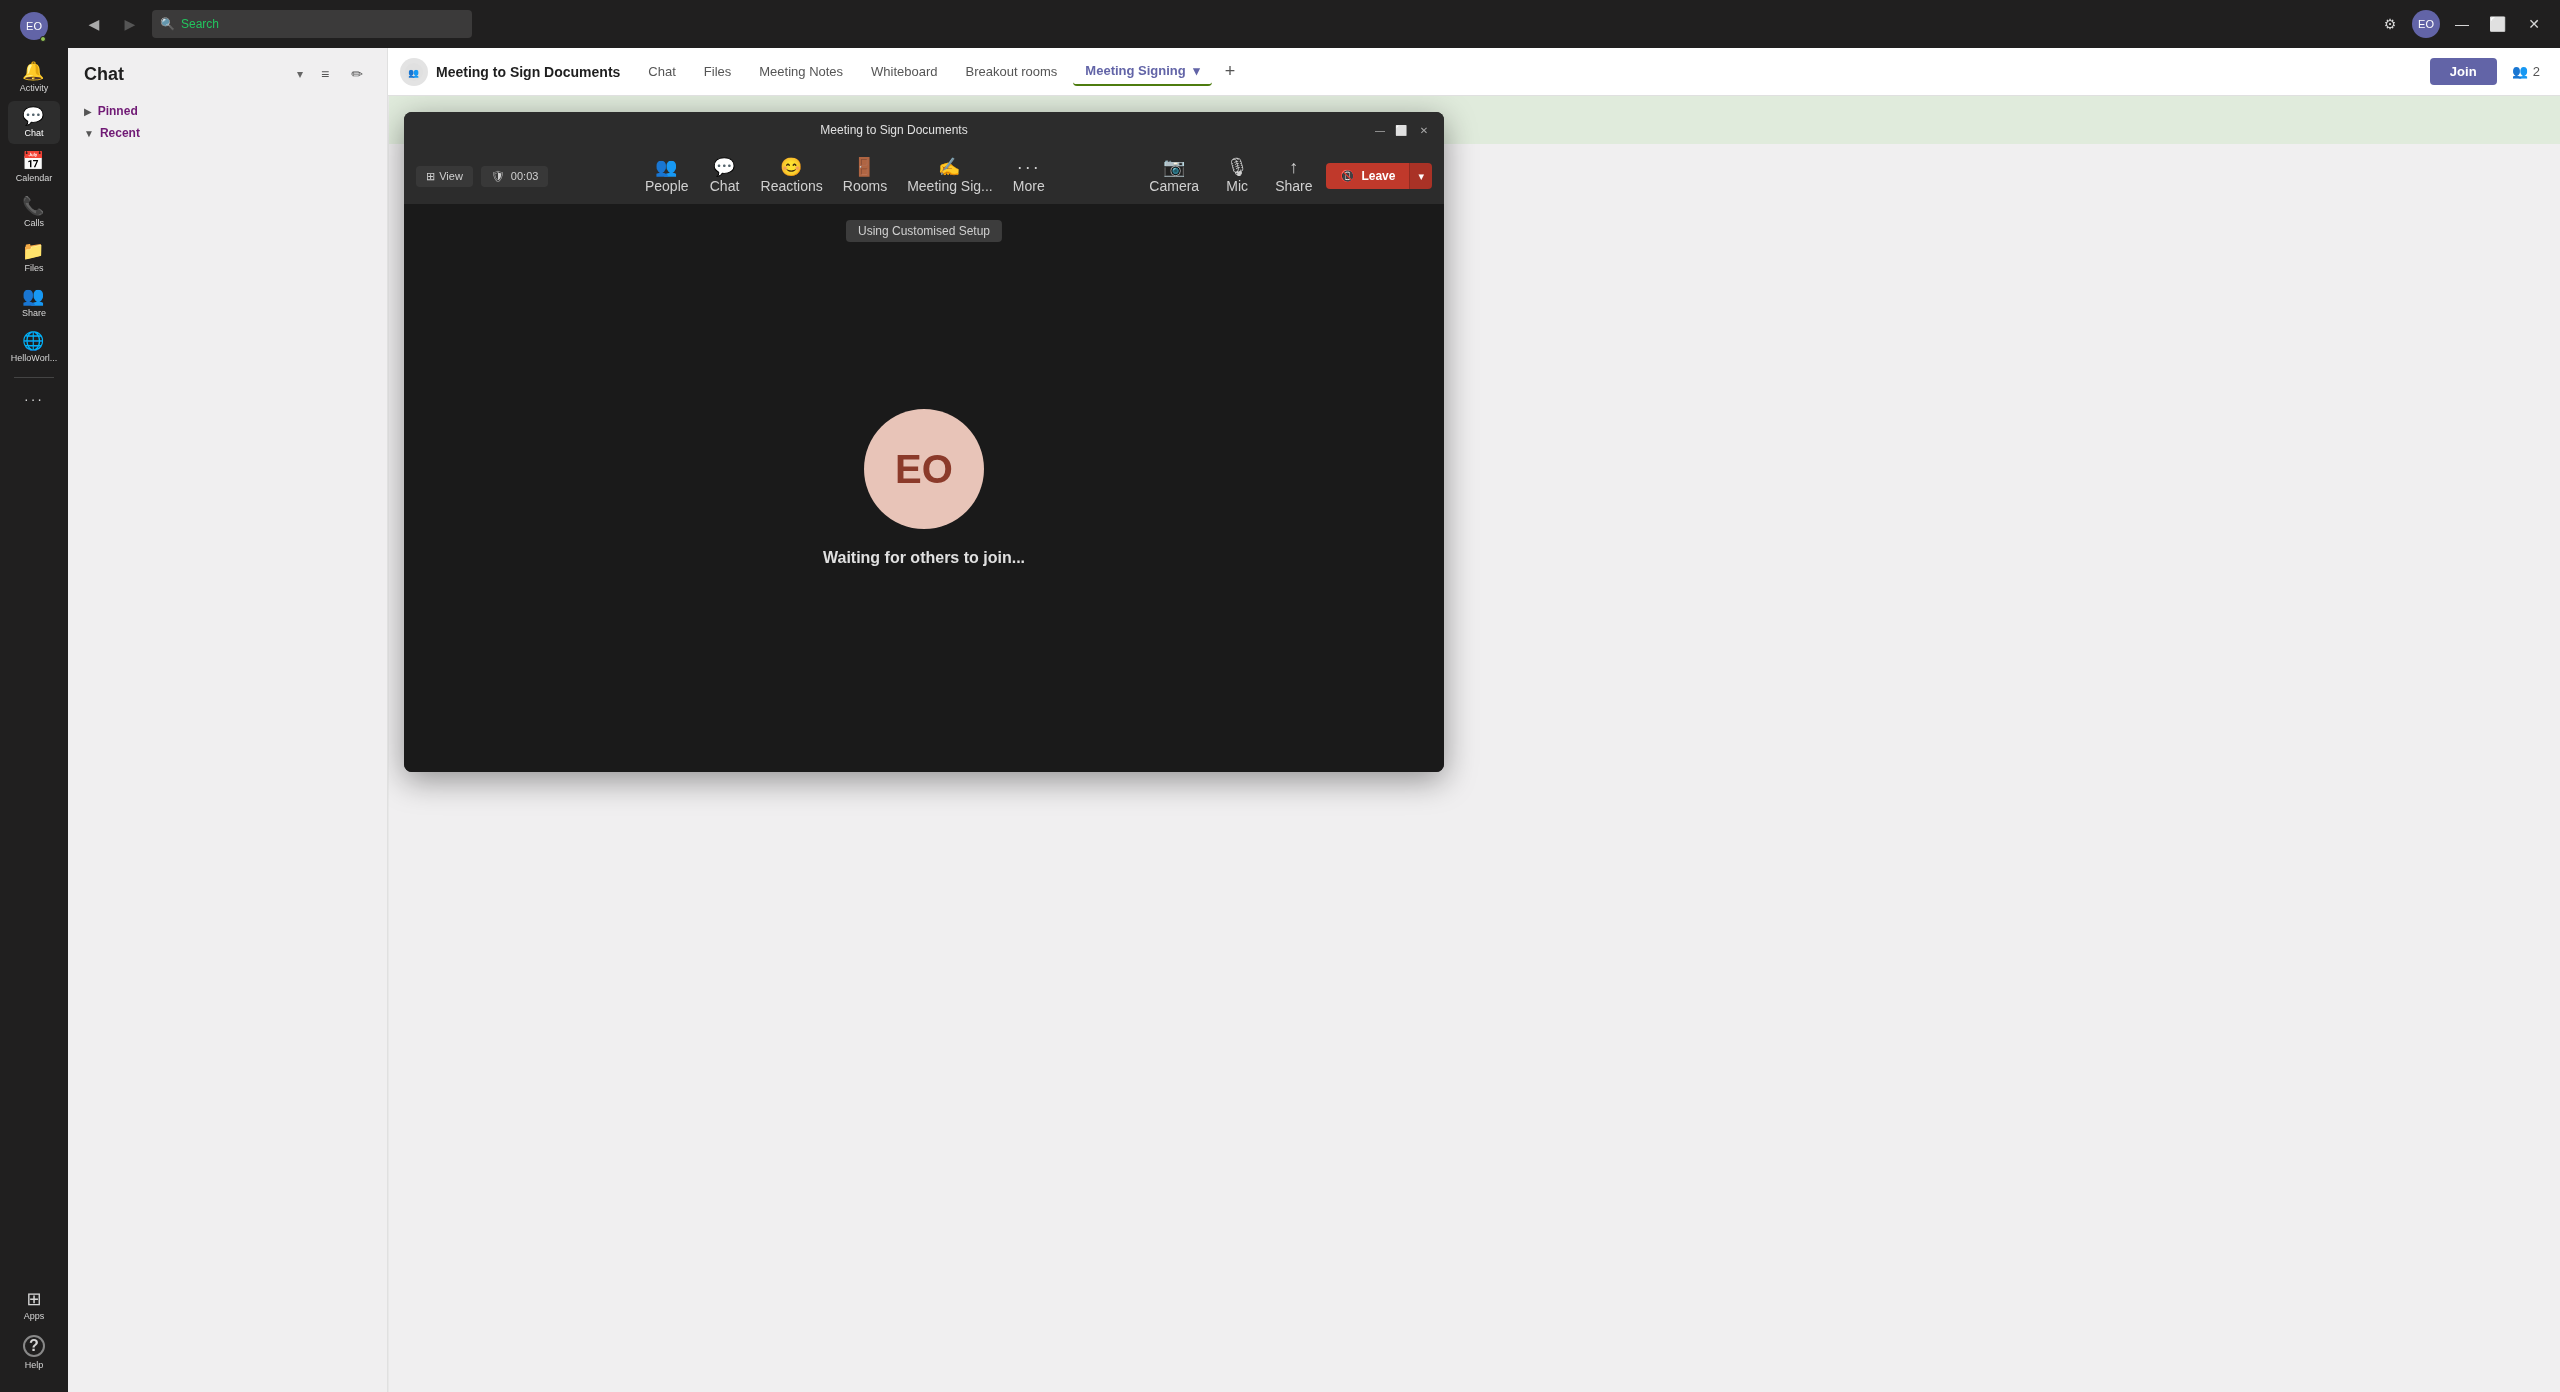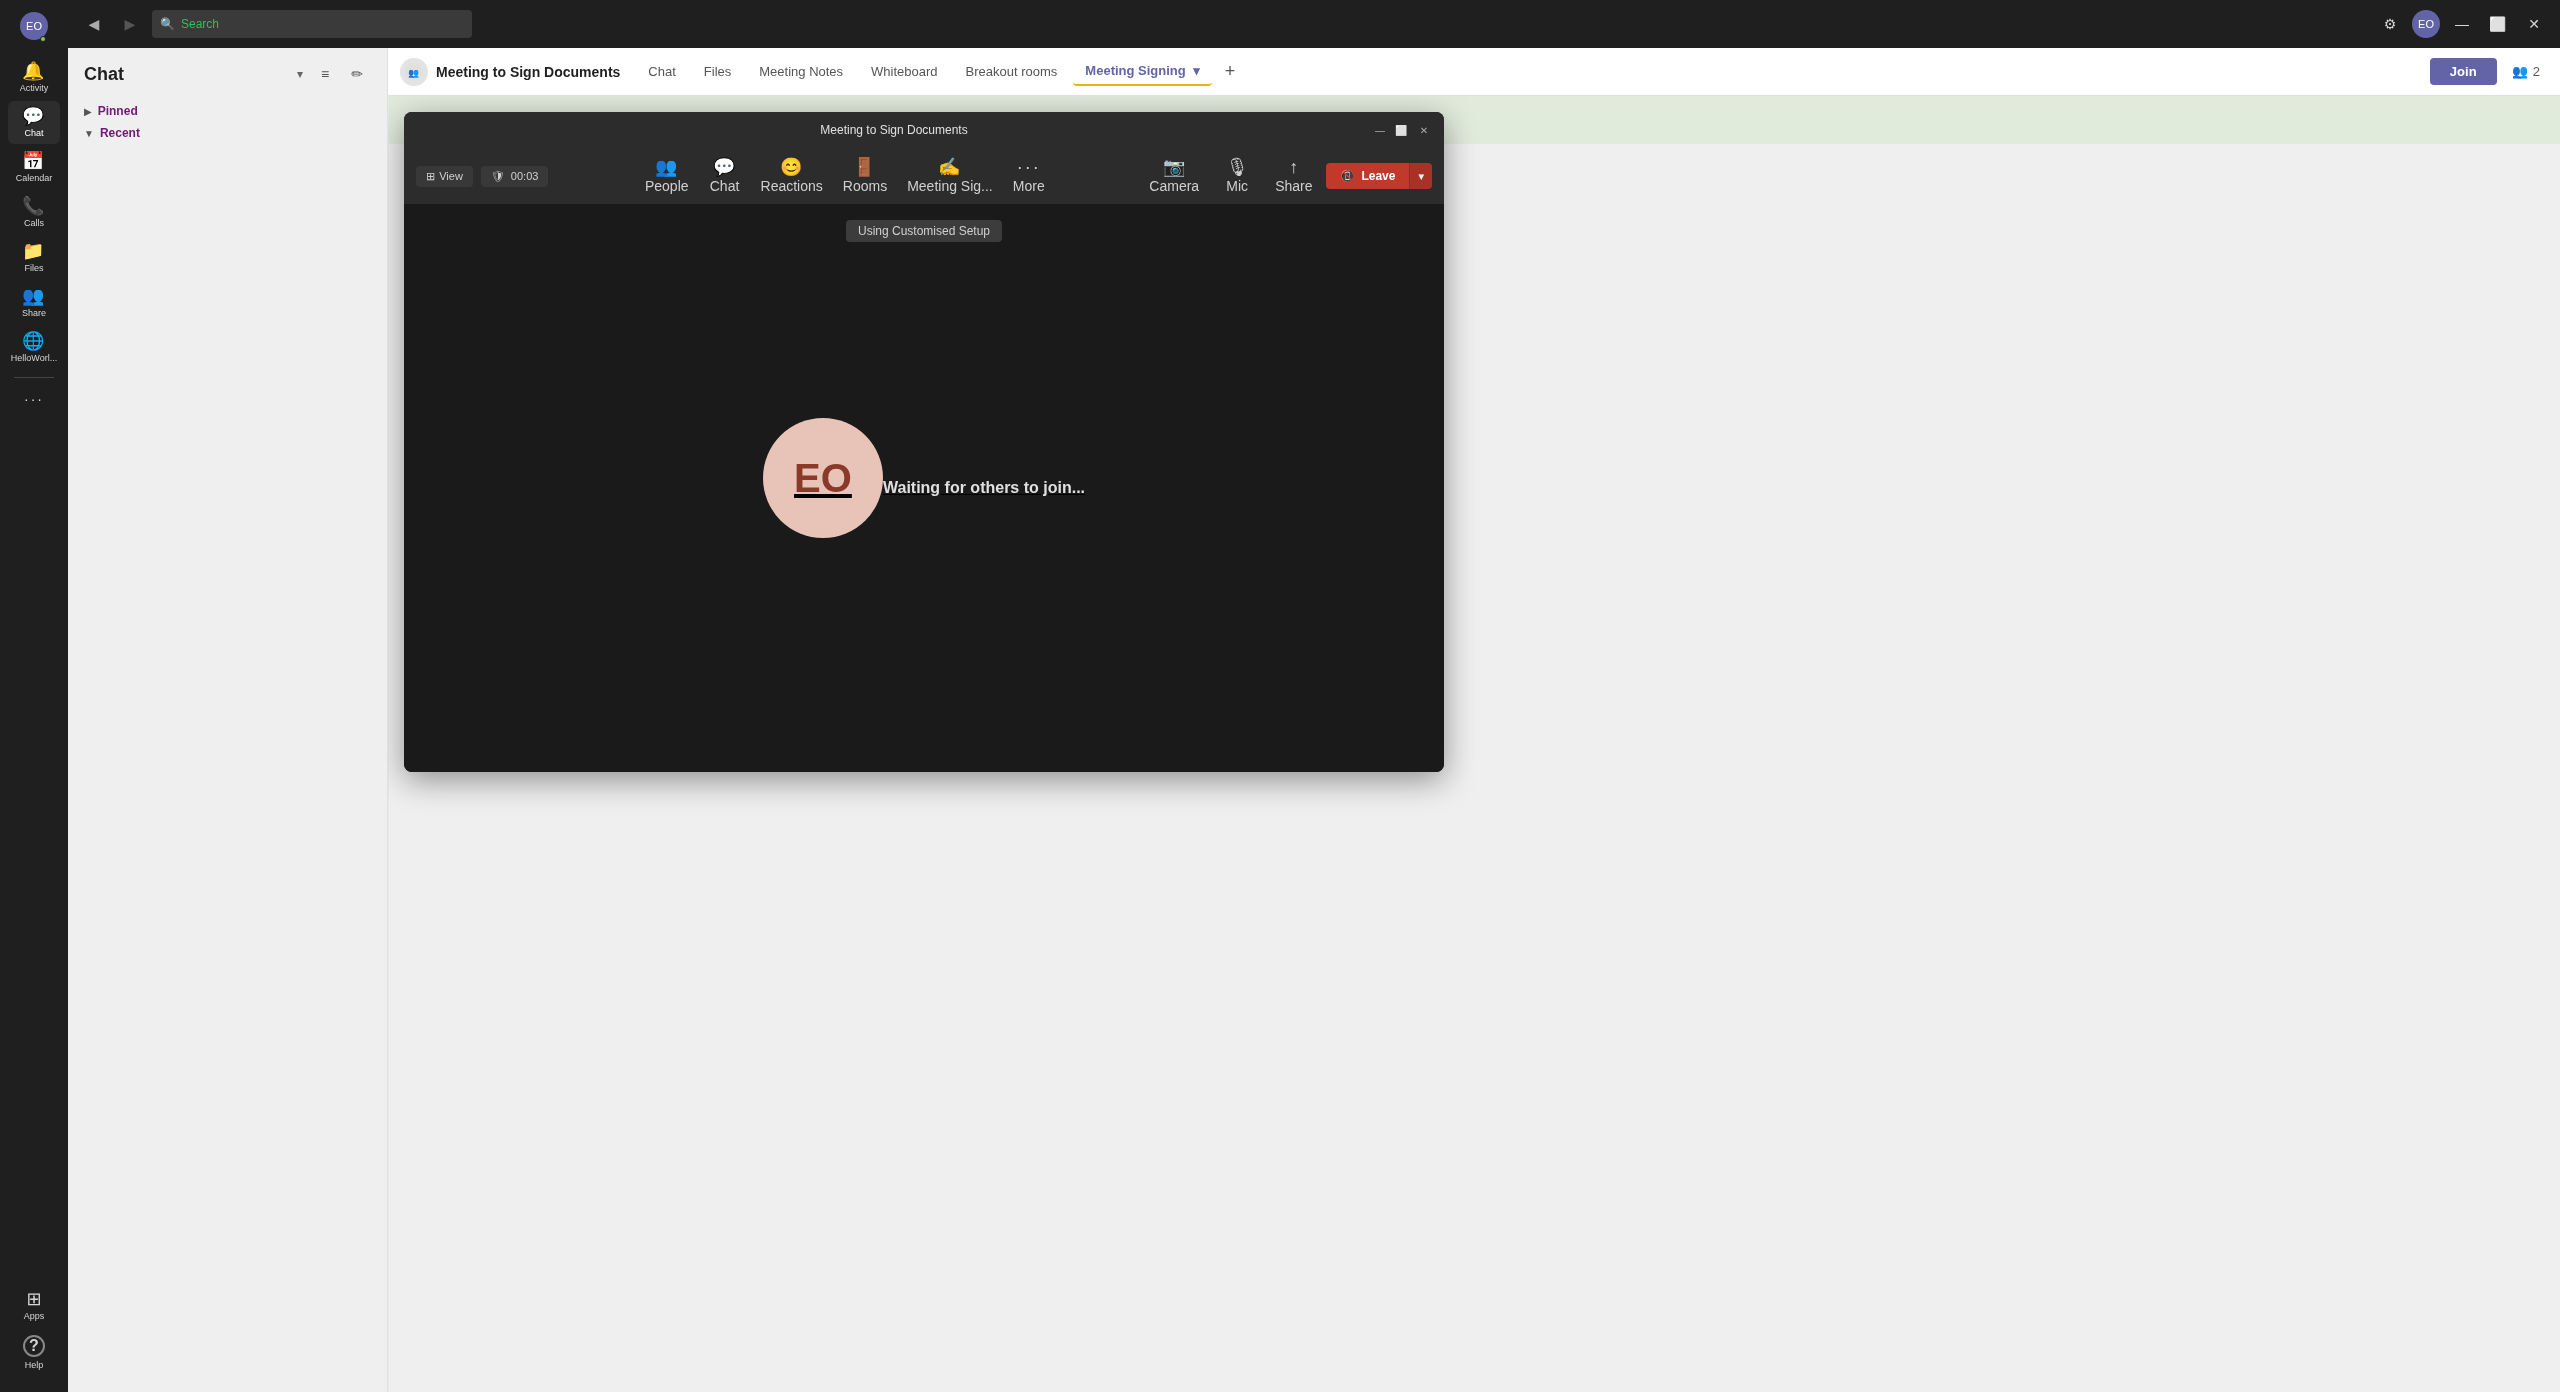--- a/index.html
+++ b/index.html
@@ -255,21 +255,21 @@
       padding: 6px 12px;
       font-size: 13px;
       color: #555;
       cursor: pointer;
       border-radius: 4px;
       white-space: nowrap;
     }
     .meeting-tab.active {
       color: #6264a7;
       font-weight: 600;
-      border-bottom: 2px solid #eab308;
+      border-bottom: 2px solid #4d7c0f;
     }
     .meeting-tab-more {
       width: 28px;
       height: 28px;
       border-radius: 4px;
       display: flex;
       align-items: center;
       justify-content: center;
       color: #555;
       cursor: pointer;
@@ -426,25 +426,24 @@
       font-size: 11px;
       cursor: pointer;
       border-left: 1px solid #922b21;
     }
 
     
     .meeting-video-area {
       flex: 1;
       background: #1a1a1a;
       display: flex;
-      flex-direction: row;
+      flex-direction: column;
       align-items: center;
       justify-content: center;
       position: relative;
-      text-decoration: underline;
     }
     .view-btn {
       background: rgba(60,60,60,0.8);
       color: #d0d0d0;
       border: none;
       border-radius: 4px;
       padding: 4px 10px;
       font-size: 11px;
       cursor: pointer;
       display: flex;

